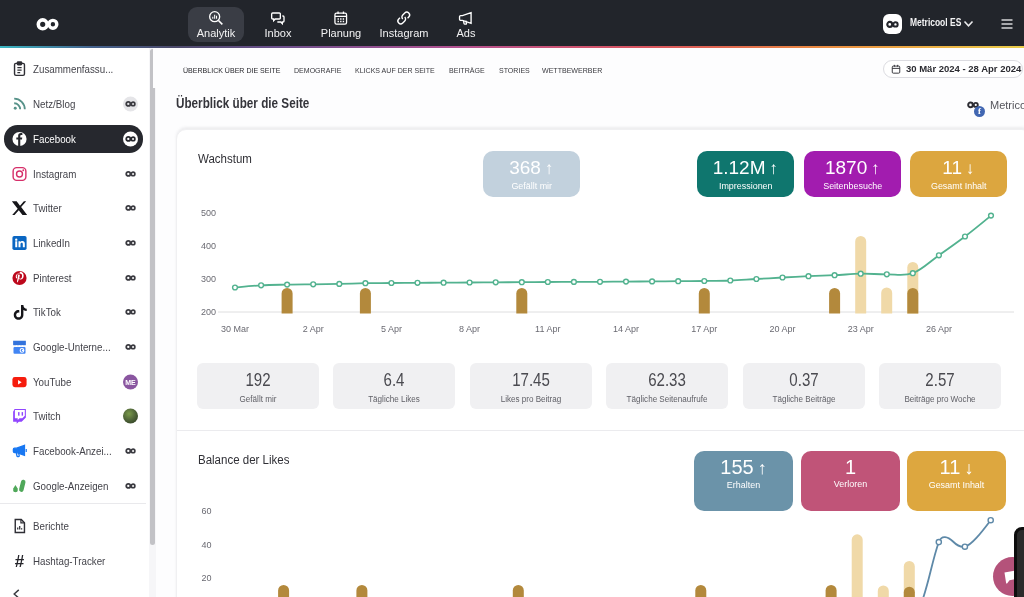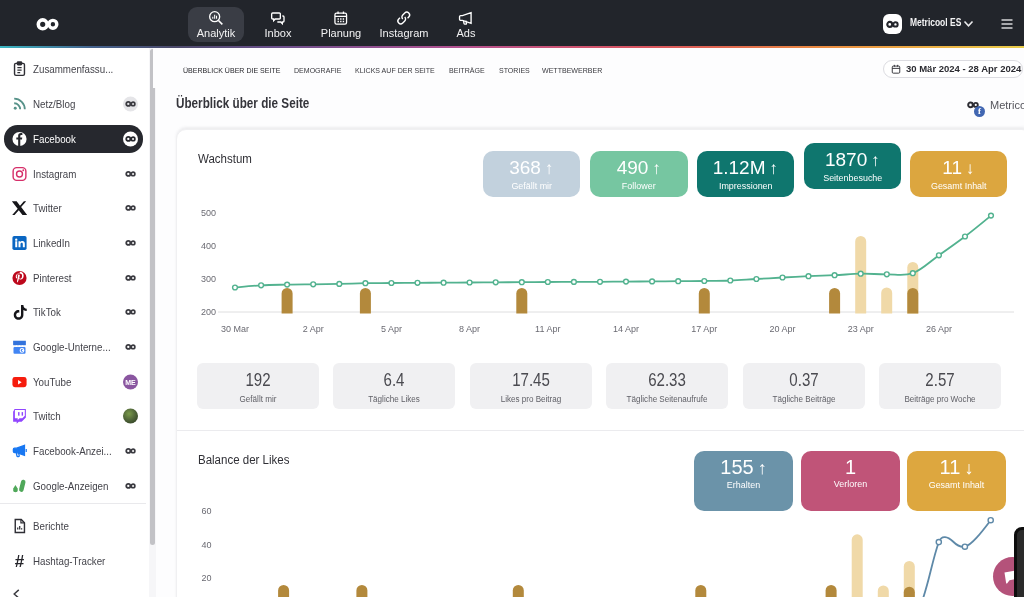--- a/index.html
+++ b/index.html
@@ -314,29 +314,25 @@
     </svg>
   <div class="abs" style="left:974px;top:106px;width:11px;height:11px;border-radius:50%;background:#4267b2"></div>
   <div class="abs" style="left:974px;top:106px;width:11px;height:11px;color:#fff;font-size:9px;font-weight:700;text-align:center;line-height:11.5px;font-family:'Liberation Serif',serif">f</div>
   <div class="abs" style="left:990px;top:99px;font-size:11px;color:#55555c">Metricoo</div>
   <div id="card"></div>
   <div class="cardtitle" style="left:198px;top:152px">Wachstum</div>
   <div class="pill" style="left:482.5px;top:151px;background:#c2d1dd">
       <div class="v">368 <span class="ar">↑</span></div>
       <div class="l">Gefällt mir</div>
     </div>
-  <div class="pill" style="left:590px;top:151px;background:#76c6a1">
-      <div class="v">490 <span class="ar">↑</span></div>
-      <div class="l">Follower</div>
-    </div>
   <div class="pill" style="left:696.5px;top:151px;background:#0f766e">
       <div class="v">1.12M <span class="ar">↑</span></div>
       <div class="l">Impressionen</div>
     </div>
-  <div class="pill" style="left:803.5px;top:143px;background:#0f766e">
+  <div class="pill" style="left:803.5px;top:151px;background:#a21caf">
       <div class="v">1870 <span class="ar">↑</span></div>
       <div class="l">Seitenbesuche</div>
     </div>
   <div class="pill" style="left:909.5px;top:151px;background:#dca63f">
       <div class="v">11 <span class="ar">↓</span></div>
       <div class="l">Gesamt Inhalt</div>
     </div>
 
   <svg class="abs" style="left:180px;top:200px" width="844" height="140" viewBox="180 200 844 140" id="chart1">
 <line x1="218" y1="312" x2="1014" y2="312" stroke="#dededf" stroke-width="1"></line>

